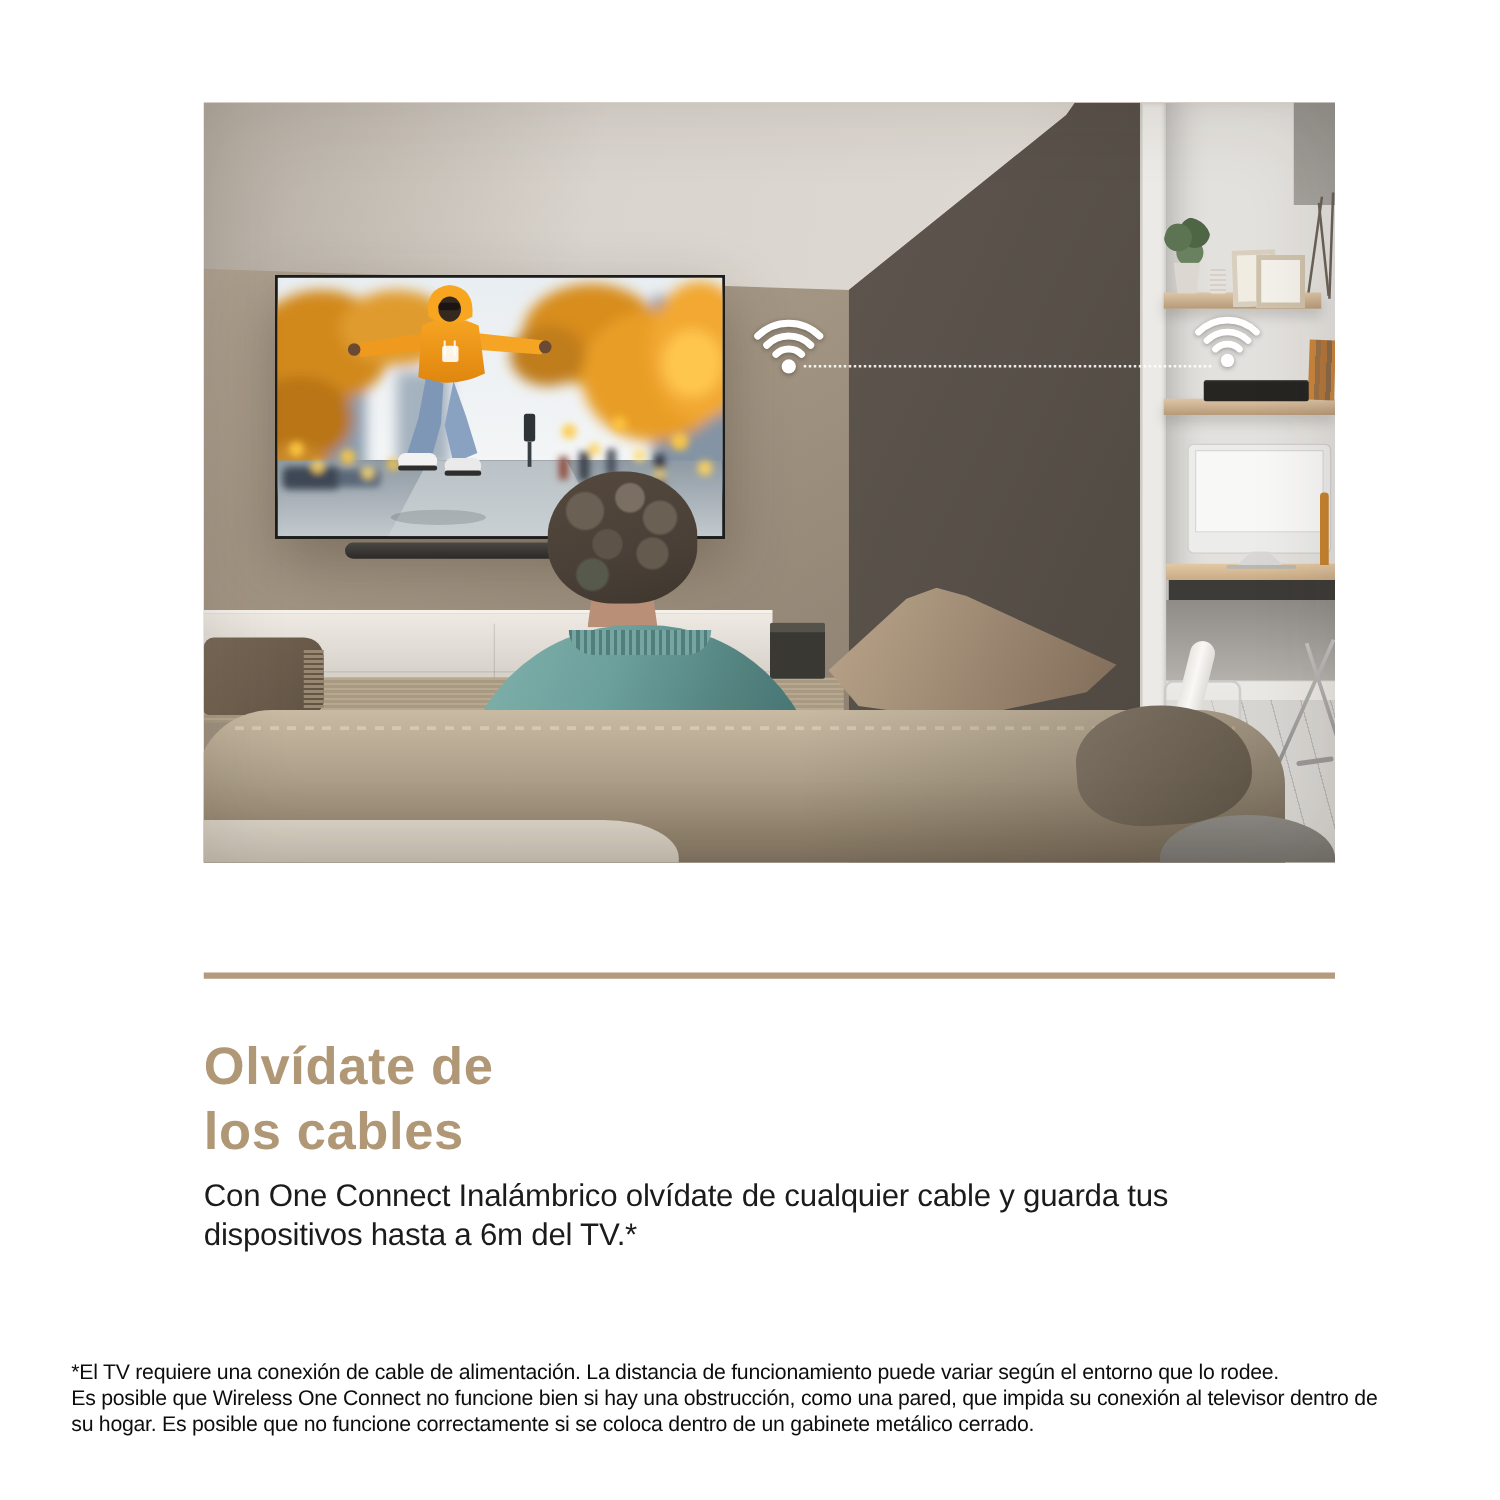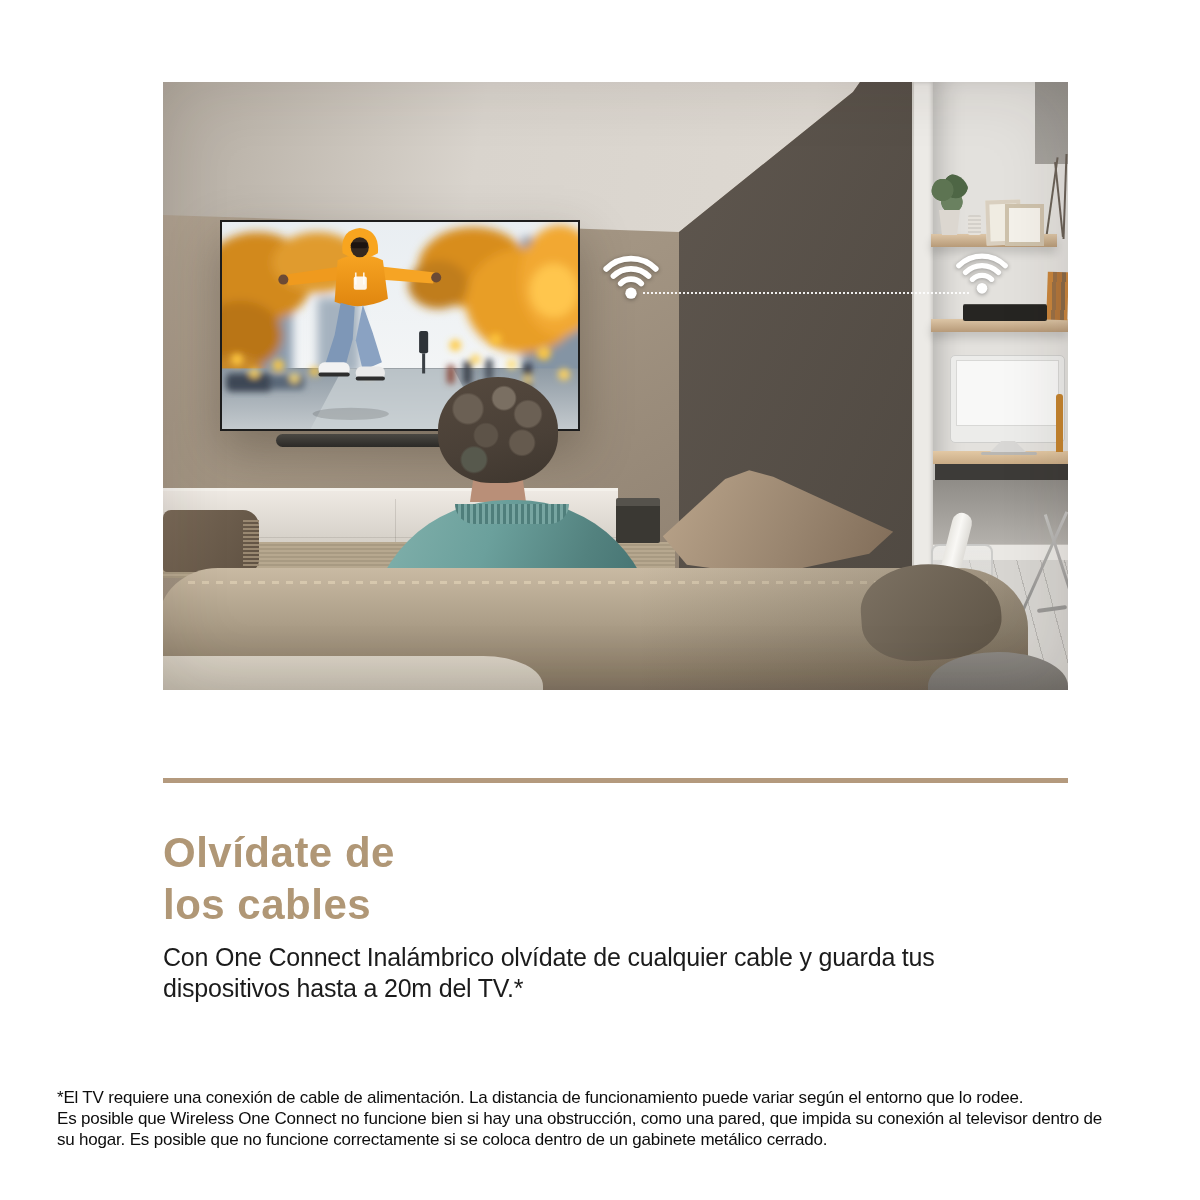--- a/index.html
+++ b/index.html
@@ -313,17 +313,17 @@
         <path d="M6,22 A34,34 0 0 1 54,22"></path>
       </g>
       <circle cx="30" cy="45.5" r="5.5" fill="#ffffff"></circle>
     </svg>
   </figure>
 
   <div class="divider"></div>
   <h2 class="headline">Olvídate de
 los cables</h2>
   <p class="body-copy">Con One Connect Inalámbrico olvídate de cualquier cable y guarda tus
-dispositivos hasta a 20m del TV.*</p>
+dispositivos hasta a 6m del TV.*</p>
   <p class="footnote">*El TV requiere una conexión de cable de alimentación. La distancia de funcionamiento puede variar según el entorno que lo rodee.
 Es posible que Wireless One Connect no funcione bien si hay una obstrucción, como una pared, que impida su conexión al televisor dentro de
 su hogar. Es posible que no funcione correctamente si se coloca dentro de un gabinete metálico cerrado.</p>
 </div>
 
 </body></html>

